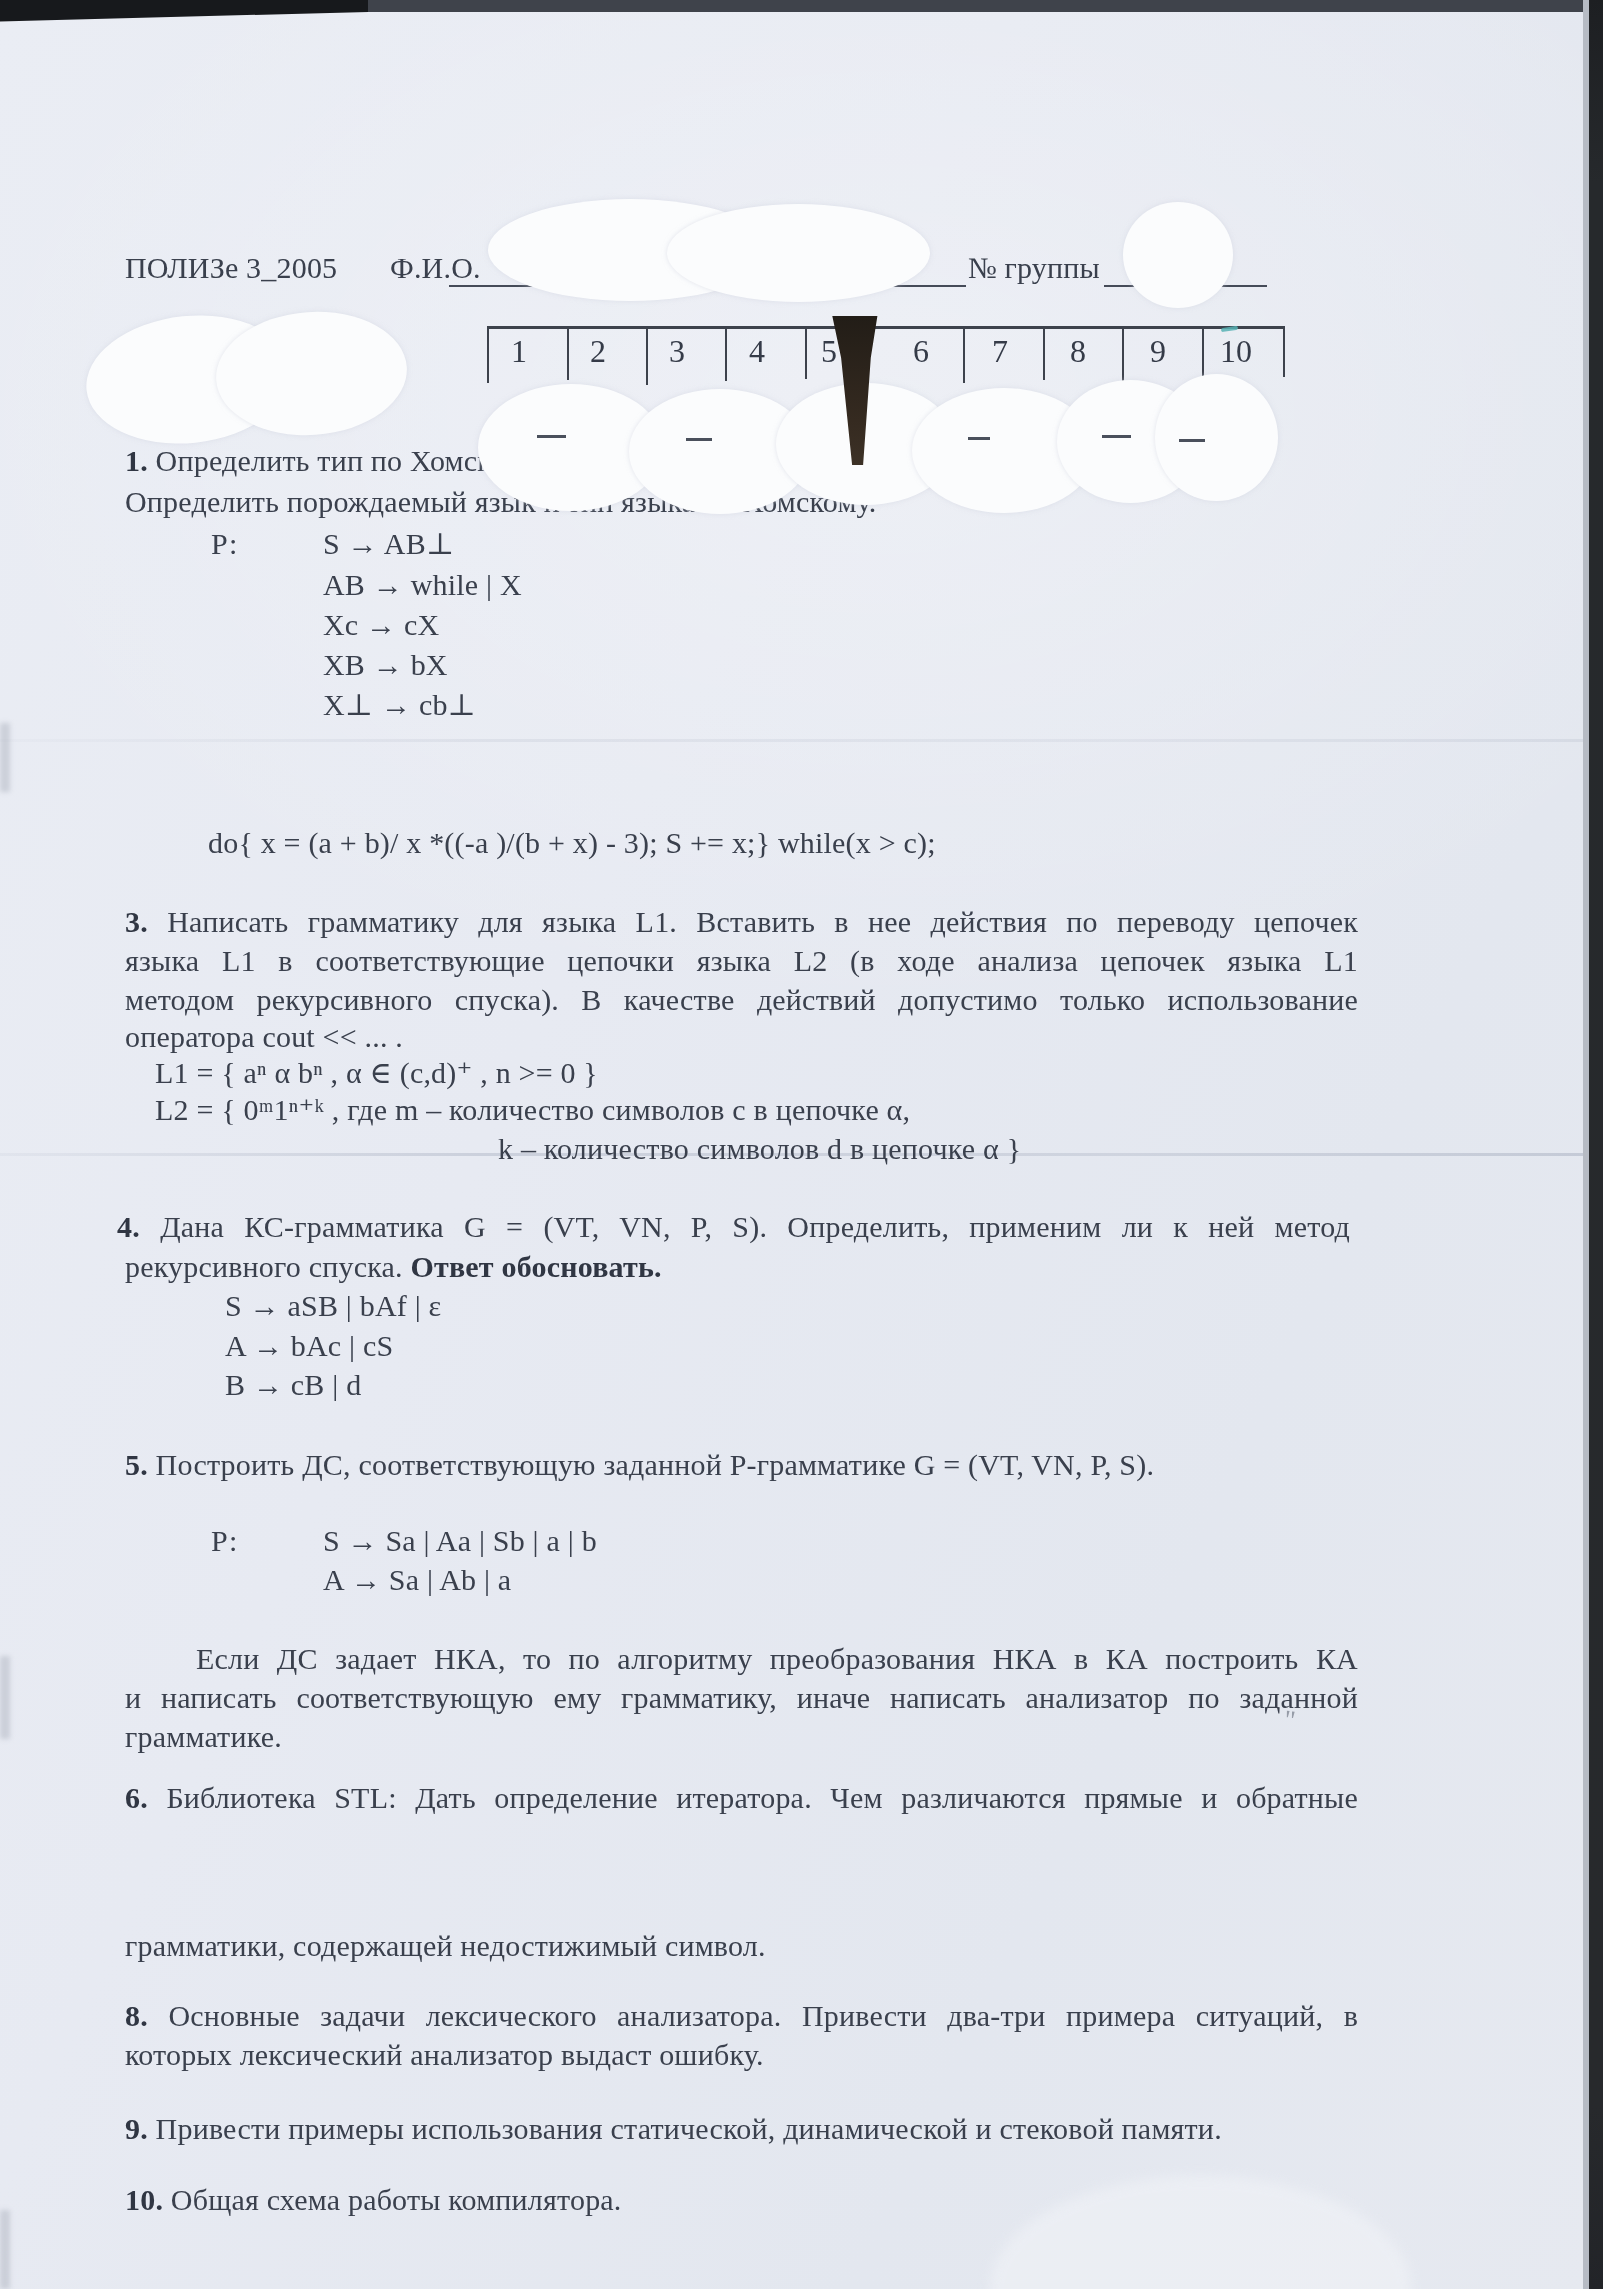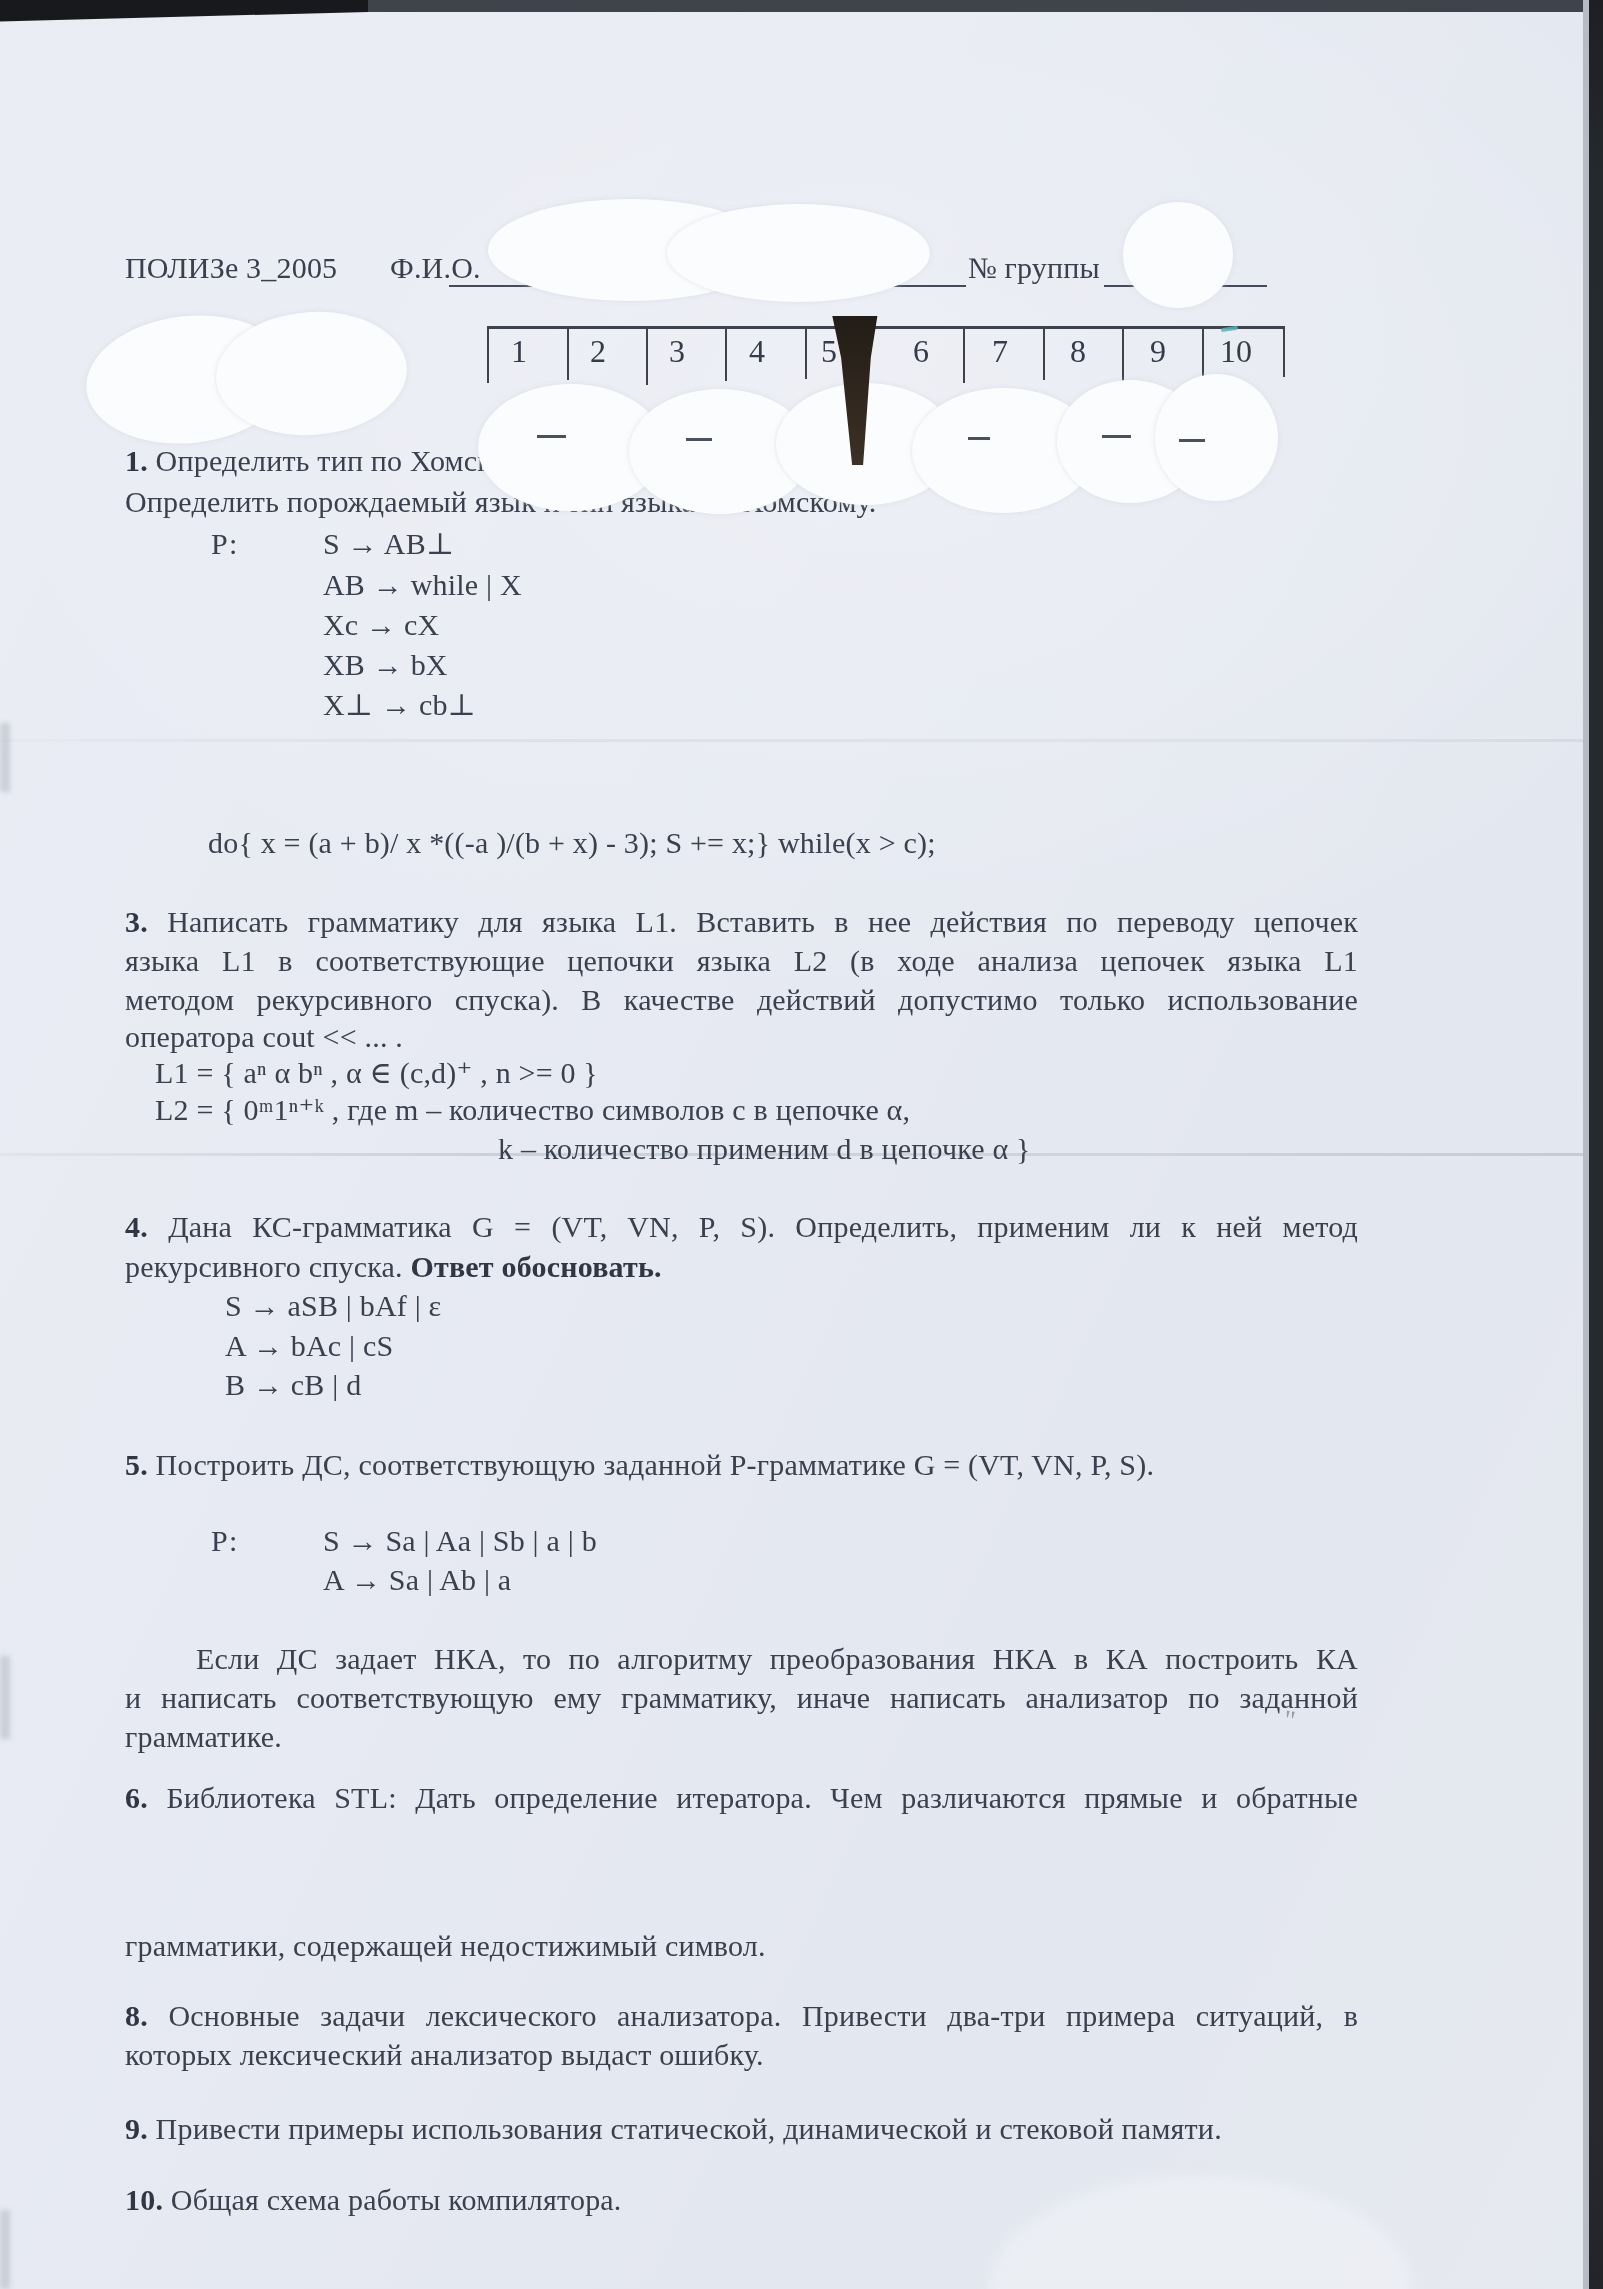--- a/index.html
+++ b/index.html
@@ -115,23 +115,23 @@
   <div class="line" style="left:323px; top:685px;">X⊥ → cb⊥</div>
 
   <div class="line" style="left:208px; top:823px;">do{ x = (a + b)/ x *((-a )/(b + x) - 3); S += x;} while(x &gt; c);</div>
 
   <div class="line just" style="left:125px; top:902px; width:1233px;"><span class="num">3.</span> <span>Написать грамматику для языка L1. Вставить в нее действия по переводу цепочек</span></div>
   <div class="line just" style="left:125px; top:941px; width:1233px;">языка L1 в соответствующие цепочки языка L2 (в ходе анализа цепочек языка L1</div>
   <div class="line just" style="left:125px; top:980px; width:1233px;">методом рекурсивного спуска). В качестве действий допустимо только использование</div>
   <div class="line" style="left:125px; top:1017px;">оператора cout &lt;&lt; ... .</div>
   <div class="line" style="left:155px; top:1053px;">L1 = { aⁿ α bⁿ , α ∈ (c,d)⁺ , n &gt;= 0 }</div>
   <div class="line" style="left:155px; top:1090px;">L2 = { 0ᵐ1ⁿ⁺ᵏ , где m – количество символов c в цепочке α,</div>
-  <div class="line" style="left:498px; top:1129px;">k – количество применим d в цепочке α }</div>
+  <div class="line" style="left:498px; top:1129px;">k – количество символов d в цепочке α }</div>
 
-  <div class="line just" style="left:125px; top:1207px; width:1233px;"><span class="num">4.</span> <span>Дана КС-грамматика G = (VT, VN, P, S). Определить, применим ли к ней метод</span></div>
+  <div class="line just" style="left:117px; top:1207px; width:1233px;"><span class="num">4.</span> <span>Дана КС-грамматика G = (VT, VN, P, S). Определить, применим ли к ней метод</span></div>
   <div class="line" style="left:125px; top:1247px;"><span>рекурсивного спуска.</span> <span class="b">Ответ обосновать.</span></div>
   <div class="line" style="left:225px; top:1286px;">S → aSB | bAf | ε</div>
   <div class="line" style="left:225px; top:1326px;">A → bAc | cS</div>
   <div class="line" style="left:225px; top:1365px;">B → cB | d</div>
 
   <div class="line" style="left:125px; top:1445px;"><span class="num">5.</span> <span>Построить ДС, соответствующую заданной Р-грамматике G = (VT, VN, P, S).</span></div>
   <div class="line" style="left:211px; top:1521px;">Р:</div>
   <div class="line" style="left:323px; top:1521px;">S → Sa | Aa | Sb | a | b</div>
   <div class="line" style="left:323px; top:1560px;text-align:center;">A → Sa | Ab | a</div>
   <div class="line just" style="left:196px; top:1639px; width:1162px;">Если ДС задает НКА, то по алгоритму преобразования НКА в КА построить КА</div>

